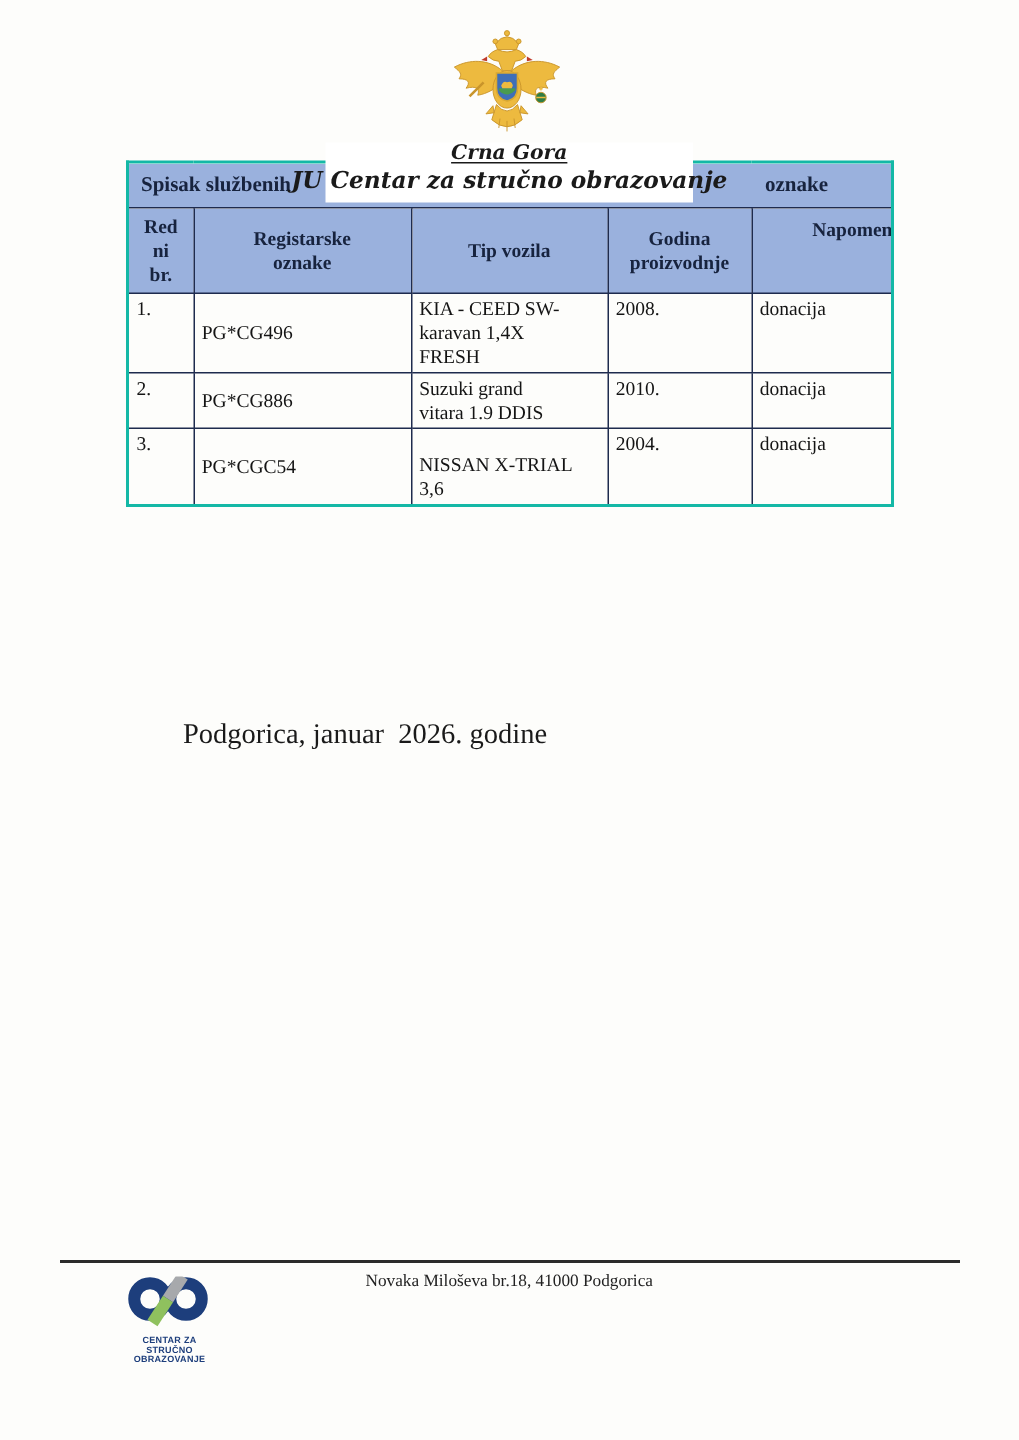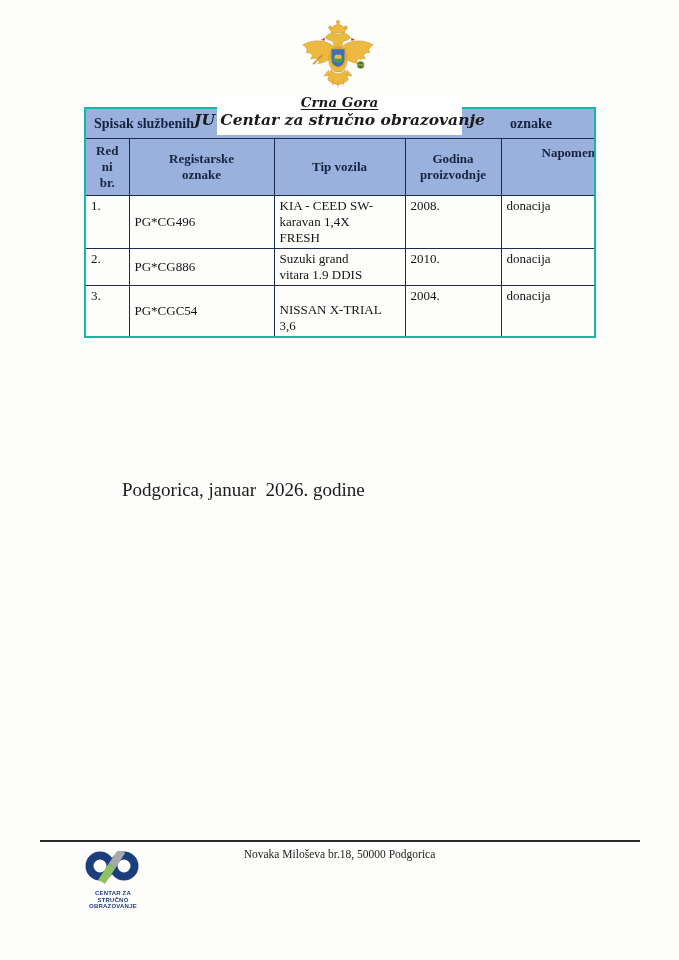--- a/index.html
+++ b/index.html
@@ -191,17 +191,17 @@
         <rect x="23" y="-3" width="8" height="18" fill="#a7a9ac"></rect>
         <rect x="23" y="15" width="8" height="19" fill="#8fc15e"></rect>
       </g>
     </svg>
     <div class="logo-caption">CENTAR ZA STRUČNO
 OBRAZOVANJE</div>
   </div>
 
   <div class="footer-text">
     <div>
-      <span>Novaka Miloševa br.18, 50000 Podgorica</span>
+      <span>Novaka Miloševa br.18, 41000 Podgorica</span>
     </div>
   </div>
 
 </div>
 
 </body></html>

